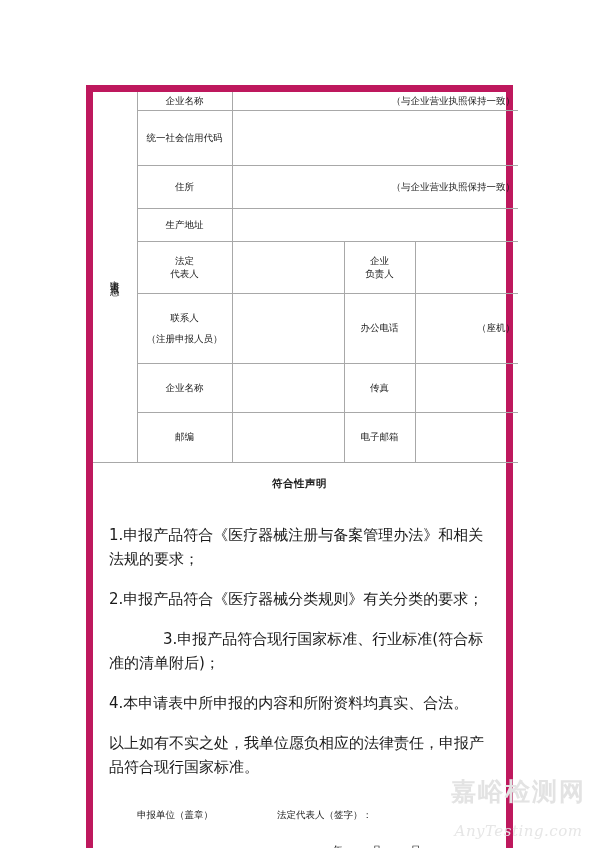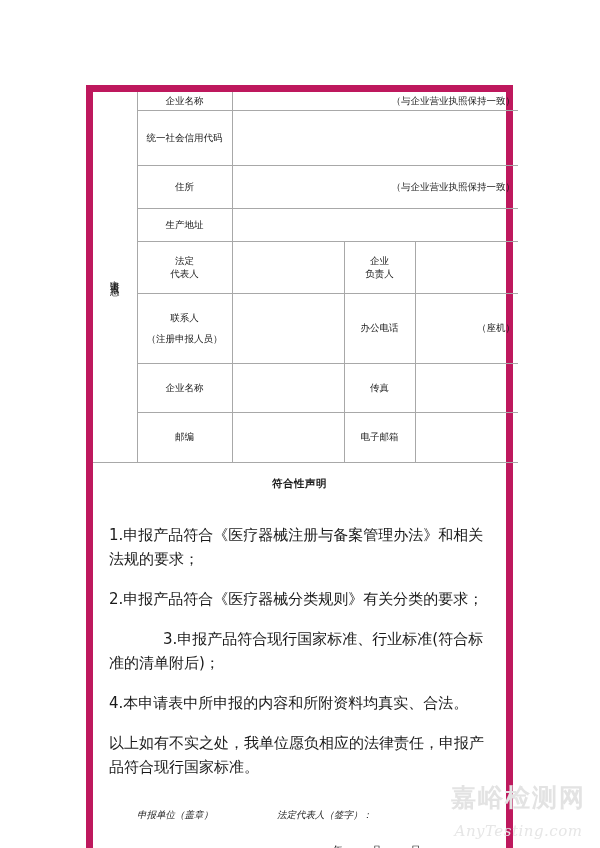--- a/index.html
+++ b/index.html
@@ -95,21 +95,20 @@
   }
 
   
   #signature {
     margin-top: 30px;
     padding-left: 28px;
     font-size: 9.5px;
   }
   #sign-row-1 {
     display: flex;
-    font-style: italic;
   }
   #stamp-label { width: 140px; }
   #sign-row-2 {
     margin-top: 22px;
     padding-left: 196px;
   }
   .date-unit { display: inline-block; width: 36px; }
   .date-unit.last { width: auto; }
 
   
@@ -126,21 +125,21 @@
     letter-spacing: 2px;
     font-weight: bold;
     line-height: 1.05;
     white-space: nowrap;
   }
   #wm-en {
     font-size: 15px;
     color: #e6e6e6;
     font-style: italic;
     letter-spacing: 0.5px;
-    margin-top: 11px;
+    margin-top: 17px;
     white-space: nowrap;
     font-family: "DejaVu Serif", "Liberation Serif", serif;
   }
 </style>
 </head>
 <body>
 
 <div id="page-root">
 
   <div id="form-box">

